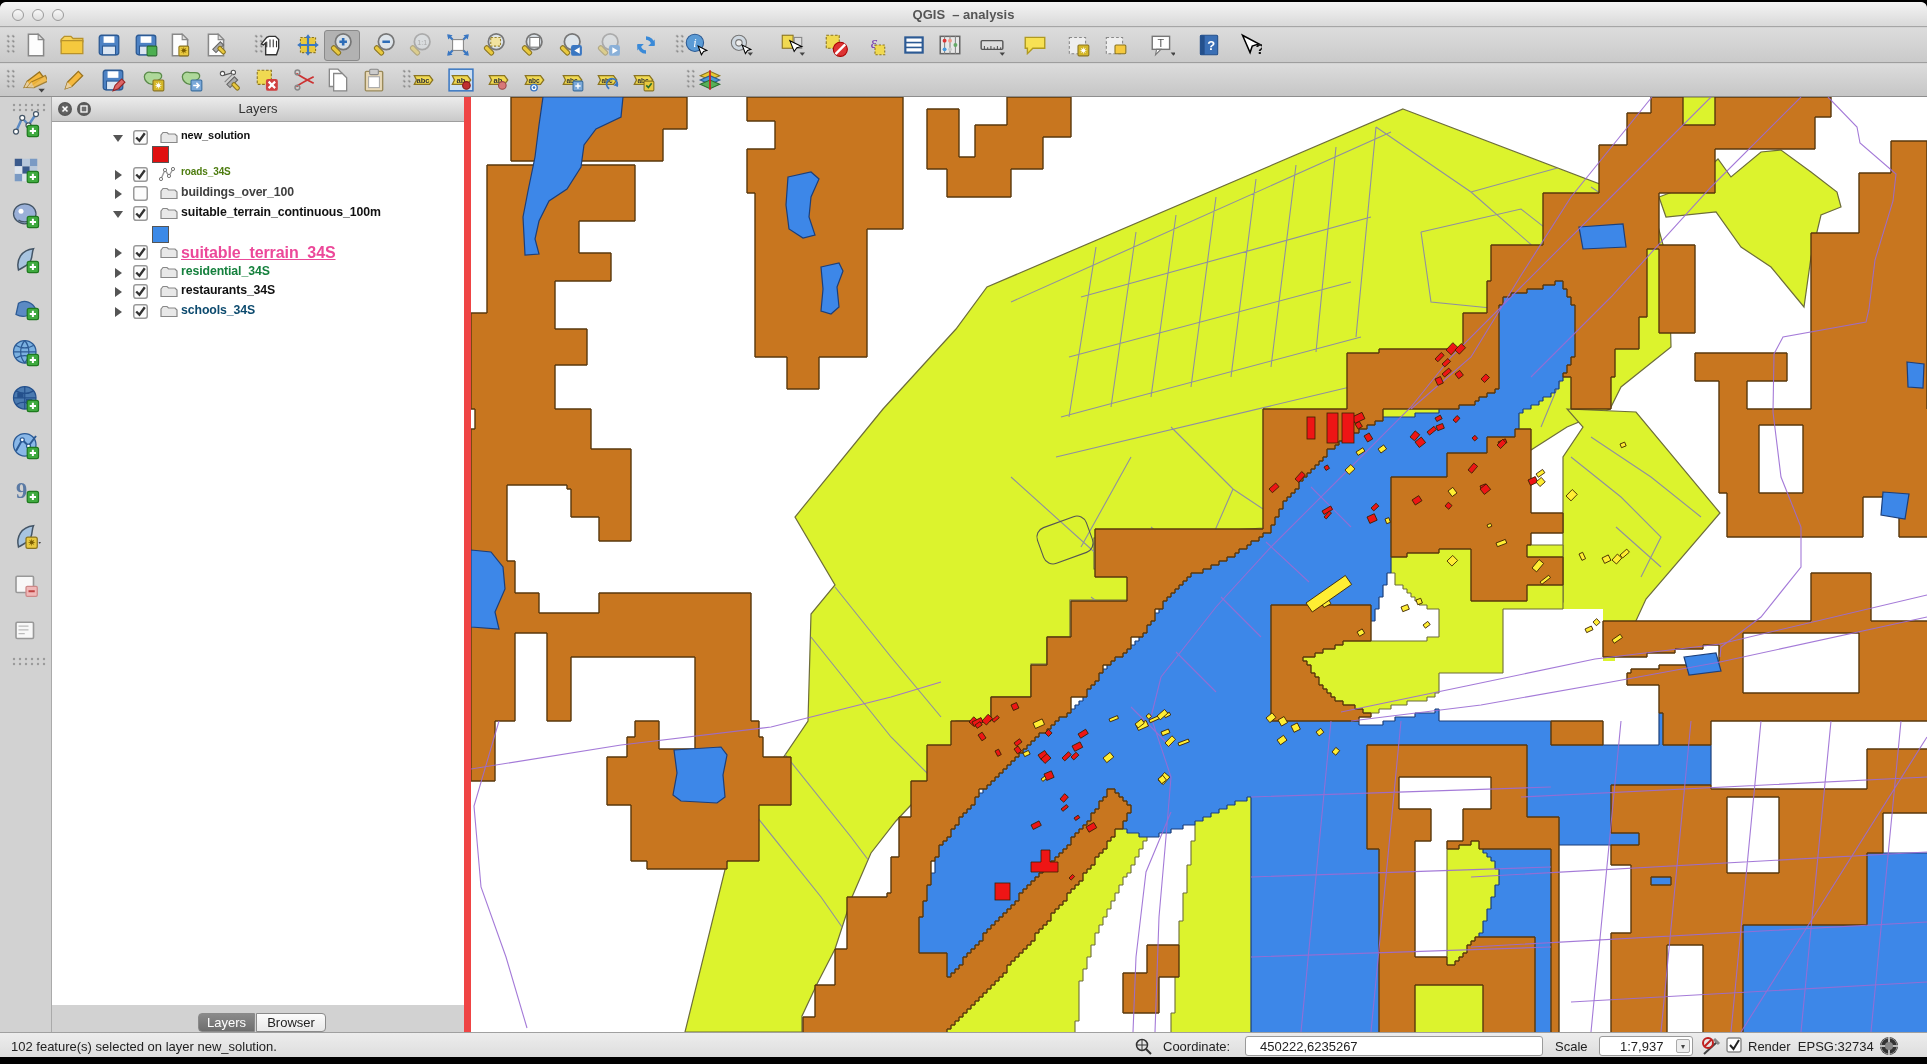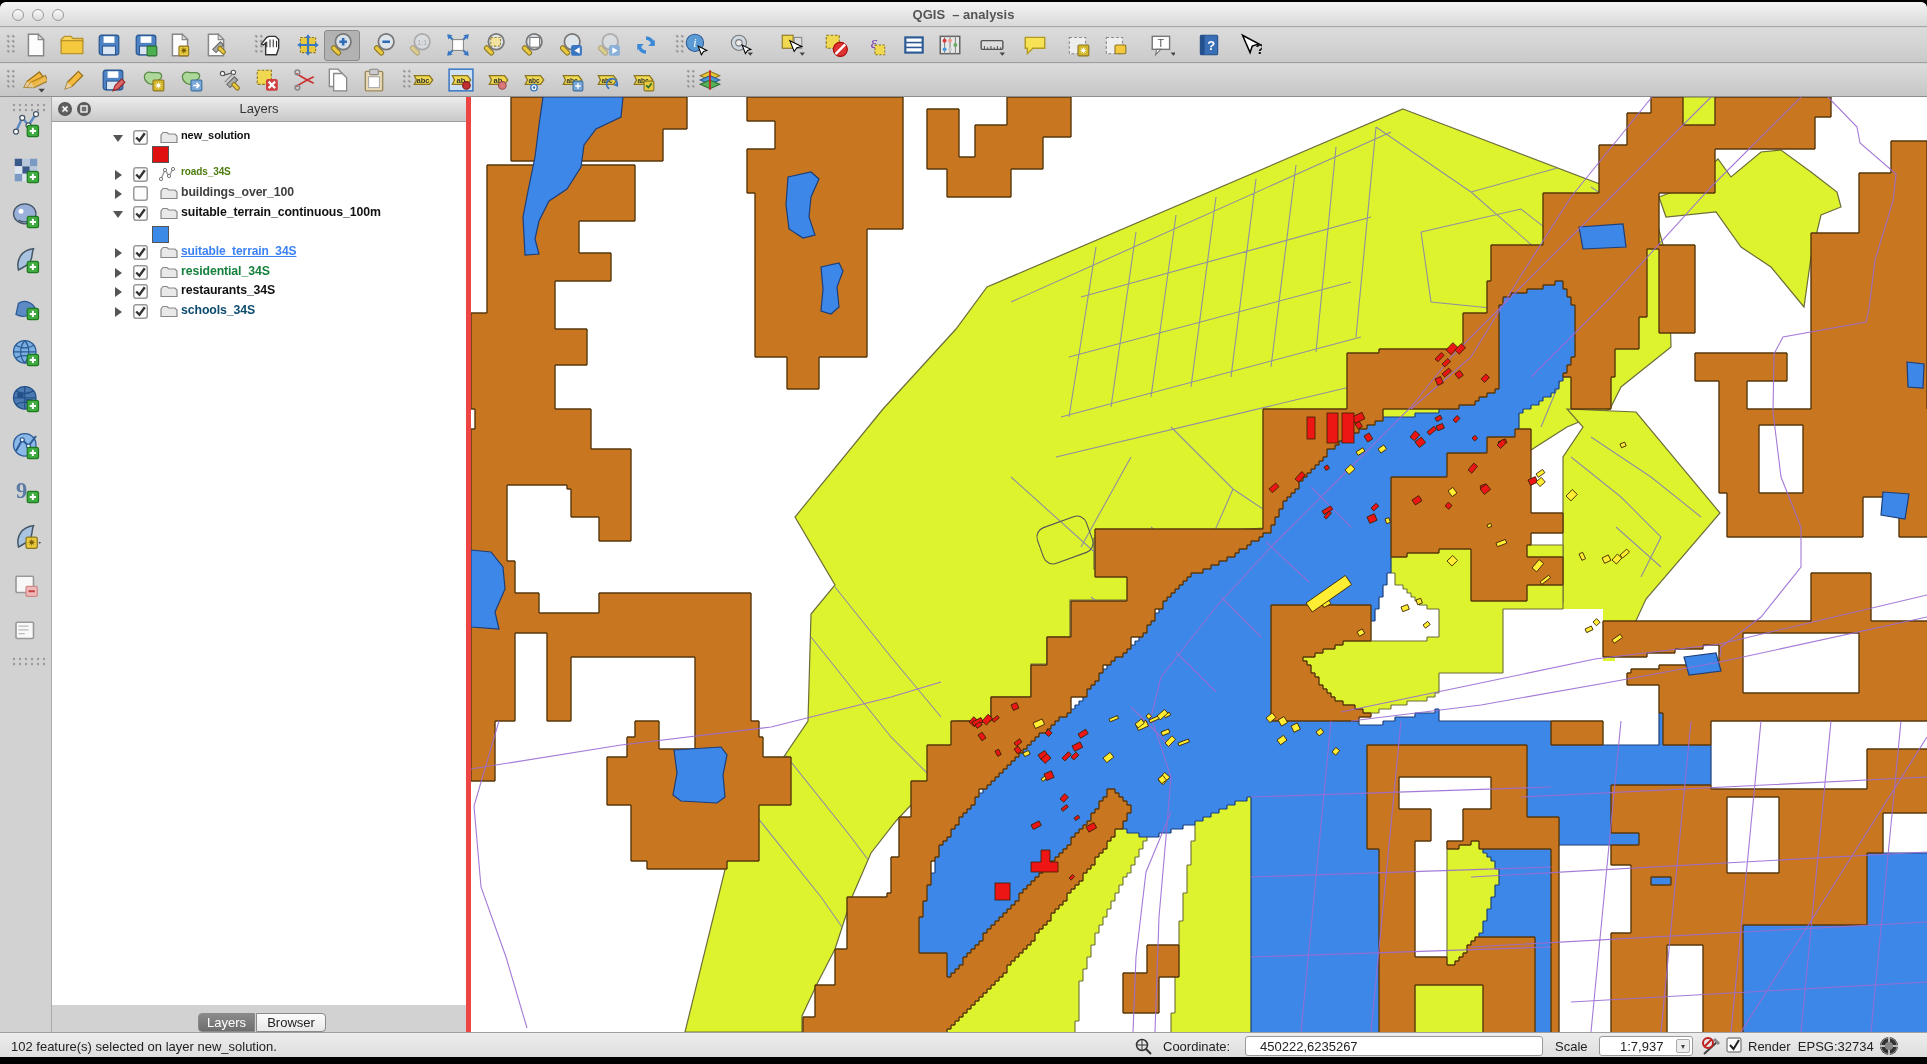--- a/index.html
+++ b/index.html
@@ -3,21 +3,21 @@
 * { margin:0; padding:0; box-sizing:border-box; }
 body { width:1927px; height:1064px; background:#000; font-family:"Liberation Sans", sans-serif; overflow:hidden; position:relative; }
 .win { position:absolute; left:0; top:2px; width:1927px; height:1055px; background:#d4d4d4; border-radius:6px 6px 0 0; overflow:hidden; }
 .titlebar { position:absolute; left:0; top:0; width:100%; height:25px; background:linear-gradient(#f4f4f4,#d9d9d9); border-bottom:1px solid #a6a6a6; border-radius:6px 6px 0 0; }
 .tl { position:absolute; top:7px; width:12px; height:12px; border-radius:50%; border:1.5px solid #9a9a9a; background:linear-gradient(#f8f8f8,#ddd); }
 .title { position:absolute; top:5px; width:100%; text-align:center; font-size:13px; color:#555; font-weight:bold; }
 .tb1 { position:absolute; left:0; top:26px; width:100%; height:35px; background:linear-gradient(#dcdcdc,#cacaca); border-bottom:1px solid #9e9e9e; }
 .tb2 { position:absolute; left:0; top:62px; width:100%; height:33px; background:linear-gradient(#dcdcdc,#c6c6c6); border-bottom:1px solid #8e8e8e; }
 .pressed { position:absolute; left:324px; top:2px; width:36px; height:31px; background:#b2b2b2; border:1px solid #8a8a8a; border-radius:3px; }
 .dock { position:absolute; left:0; top:95px; width:52px; height:935px; background:#d2d2d2; border-right:1px solid #aaa; }
-.panel { position:absolute; left:52px; top:95px; width:419px; height:935px; background:#e8e8e8; border-right:5px solid #ef4444; }
+.panel { position:absolute; left:52px; top:95px; width:419px; height:935px; background:#e8e8e8; border-right:7px solid #ef4444; }
 .phead { position:absolute; left:0; top:0; width:100%; height:25px; background:linear-gradient(#ececec,#c9c9c9); border-bottom:1px solid #9e9e9e; }
 .ptitle { position:absolute; width:100%; text-align:center; top:4px; font-size:13px; color:#333; }
 .pbtn { position:absolute; top:5px; width:14px; height:14px; border-radius:50%; background:radial-gradient(#777,#444); }
 .pbody { position:absolute; left:0; top:25px; width:100%; height:883px; background:#fff; }
 .ptabs { position:absolute; left:0; top:908px; width:100%; height:27px; background:#d2d2d2; }
 .seg { position:absolute; top:8px; height:19px; font-size:13px; text-align:center; line-height:18px; border:1px solid #8a8a8a; }
 .map { position:absolute; left:471px; top:95px; width:1456px; height:935px; background:#fff; }
 .status { position:absolute; left:0; top:1030px; width:100%; height:27px; background:linear-gradient(#ededed,#dcdcdc); border-top:1px solid #a0a0a0; font-size:13px; color:#222; }
 .inbox { position:absolute; background:#fff; border:1px solid #9a9a9a; border-radius:3px; font-size:13px; text-align:left;padding-left:14px; }
 </style></head><body>
@@ -583,21 +583,21 @@
         <div style="position:absolute;left:129px;top:83px;font-size:12.3px;letter-spacing:-0.1px;font-weight:bold;color:#111;white-space:nowrap">suitable_terrain_continuous_100m</div>
         <div style="position:absolute;left:100px;top:104px;width:17px;height:17px;background:#3c8ae8;border:1px solid #555"></div>
         <div style="position:absolute;left:63px;top:126px;width:0;height:0;border-top:5px solid transparent;border-bottom:5px solid transparent;border-left:7px solid #555"></div>
         <svg style="position:absolute;left:81px;top:123px" width="15" height="15" viewBox="0 0 14 14">
           <rect x="0.7" y="0.7" width="12.6" height="12.6" rx="2" fill="#fcfcfc" stroke="#999" stroke-width="1.4"></rect>
           <path d="M3 7l3 3 5-7" stroke="#333" stroke-width="2.2" fill="none"></path>
         </svg>
         <svg style="position:absolute;left:108px;top:124px" width="18" height="13" viewBox="0 0 18 13">
           <path d="M1 4l2-2.5h4l1.5 1.5H15l2 2v6.5H1z" fill="#e8e8e8" stroke="#888" stroke-width="1.2"></path>
         </svg>
-        <div style="position:absolute;left:129px;top:122px;font-size:12px;letter-spacing:-0.1px;font-weight:bold;text-decoration:underline;color:#3b82f6;white-space:nowrap">suitable_terrain_34S</div>
+        <div style="position:absolute;left:129px;top:122px;font-size:16px;letter-spacing:-0.1px;font-weight:bold;text-decoration:underline;color:#ec4899;white-space:nowrap">suitable_terrain_34S</div>
         <div style="position:absolute;left:63px;top:146px;width:0;height:0;border-top:5px solid transparent;border-bottom:5px solid transparent;border-left:7px solid #555"></div>
         <svg style="position:absolute;left:81px;top:143px" width="15" height="15" viewBox="0 0 14 14">
           <rect x="0.7" y="0.7" width="12.6" height="12.6" rx="2" fill="#fcfcfc" stroke="#999" stroke-width="1.4"></rect>
           <path d="M3 7l3 3 5-7" stroke="#333" stroke-width="2.2" fill="none"></path>
         </svg>
         <svg style="position:absolute;left:108px;top:144px" width="18" height="13" viewBox="0 0 18 13">
           <path d="M1 4l2-2.5h4l1.5 1.5H15l2 2v6.5H1z" fill="#e8e8e8" stroke="#888" stroke-width="1.2"></path>
         </svg>
         <div style="position:absolute;left:129px;top:142px;font-size:12.3px;letter-spacing:-0.1px;font-weight:bold;color:#15803d;white-space:nowrap">residential_34S</div>
         <div style="position:absolute;left:63px;top:165px;width:0;height:0;border-top:5px solid transparent;border-bottom:5px solid transparent;border-left:7px solid #555"></div>

